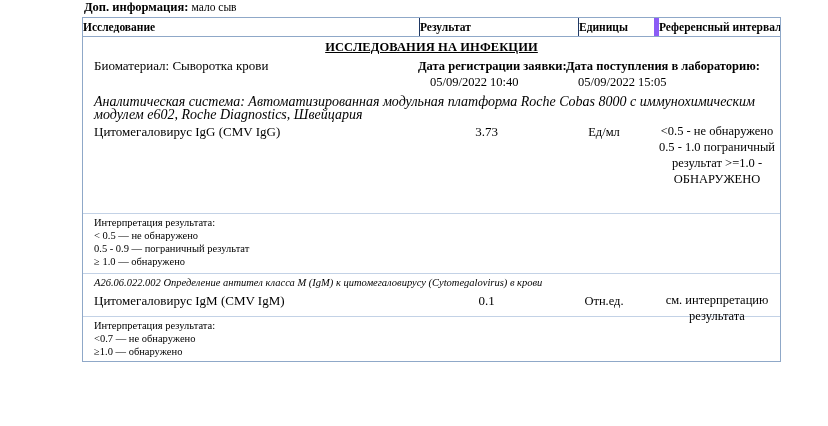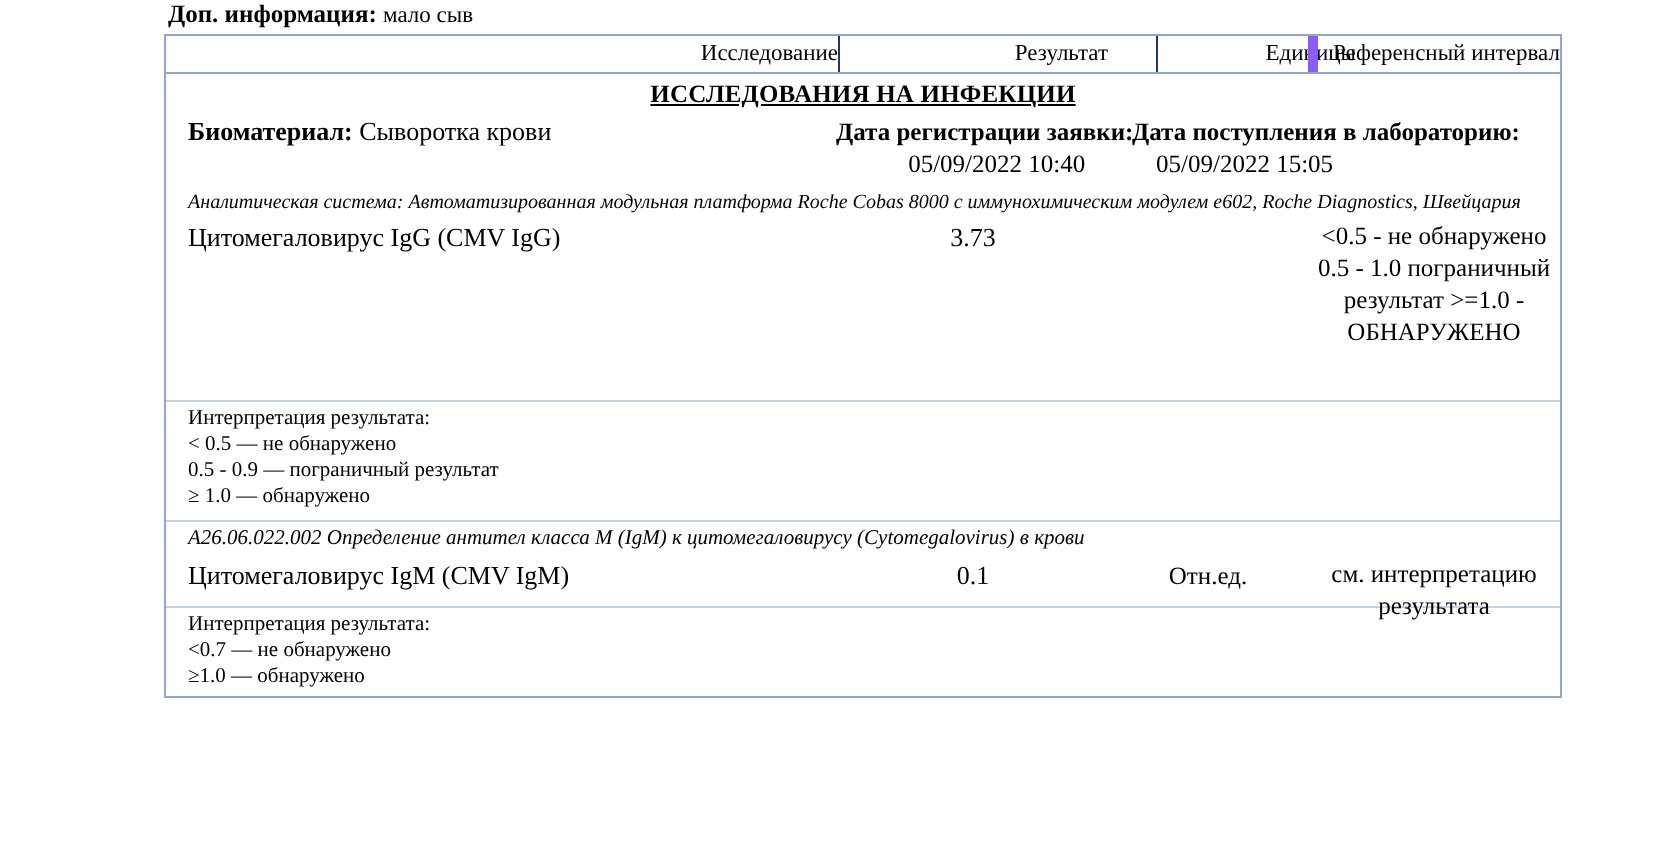--- a/index.html
+++ b/index.html
@@ -58,22 +58,22 @@
     position: relative;
     height: 19px;
     border-bottom: 1px solid #8fa8c8;
     box-sizing: border-box;
   }
   .thead .th {
     position: absolute;
     top: 0;
     height: 18px;
     line-height: 18px;
-    text-align: right;
-    font-weight: normal;
+    text-align: left;
+    font-weight: bold;
     font-size: 11.5px;
     box-sizing: border-box;
     overflow: hidden;
     white-space: nowrap;
   }
   .th-study  { left: 0px;   width: 336px; }
   .th-result { left: 336px; width: 135px; border-left: 1px solid #1f3864; }
   .th-units  { left: 471px; width: 100px; border-left: 1px solid #1f3864; margin-left: 24px; }
   .th-ref    { left: 571px; width: 126px; border-left: 5px solid #8b5cf6; }
 
@@ -95,29 +95,28 @@
     margin-top: 1px;
   }
   .meta-biomaterial {
     position: absolute;
     left: 11px;
     top: 2px;
     font-size: 13px;
     line-height: 16px;
     white-space: nowrap;
   }
-  .meta-biomaterial .mlabel { font-weight: bold; }
+  .meta-biomaterial .mlabel { font-weight: normal; }
   .meta-reg {
     position: absolute;
     left: 335px;
     top: 2px;
     font-size: 12.5px;
     line-height: 16px;
     white-space: nowrap;
-    text-align: center;
   }
   .meta-lab {
     position: absolute;
     left: 483px;
     top: 2px;
     font-size: 12.5px;
     line-height: 16px;
     white-space: nowrap;
   }
   .meta-reg .mlabel,
@@ -128,21 +127,21 @@
   .meta-reg .mval,
   .meta-lab .mval {
     font-weight: normal;
     display: block;
     margin-left: 12px;
   }
 
   
   .note-italic {
     font-style: italic;
-    font-size: 10px;
+    font-size: 14px;
     line-height: 13px;
     padding: 0 14px 0 11px;
     margin-top: 1px;
   }
   .code-line {
     font-style: italic;
     font-size: 10.5px;
     line-height: 14px;
     padding-left: 11px;
     margin-top: 2px;
@@ -252,20 +251,21 @@
         <span class="mval">05/09/2022 15:05</span>
       </div>
     </div>
 
     <div class="note-italic">Аналитическая система: Автоматизированная модульная платформа Roche Cobas 8000 с иммунохимическим модулем e602, Roche Diagnostics, Швейцария</div>
 
 
     <div class="analyte-row">
       <div class="analyte-name">Цитомегаловирус IgG (CMV IgG)</div>
       <div class="analyte-value">3.73</div>
+      <div class="analyte-units">Ед/мл</div>
       <div class="analyte-ref ref-igg">&lt;0.5 - не обнаружено 0.5 - 1.0 пограничный результат &gt;=1.0 - ОБНАРУЖЕНО</div>
       <div class="row-spacer-igg"></div>
     </div>
 
     <div class="sep"></div>
 
     <div class="interp">
       <div>Интерпретация результата:</div>
       <div>&lt; 0.5 — не обнаружено</div>
       <div>0.5 - 0.9 — пограничный результат</div>

